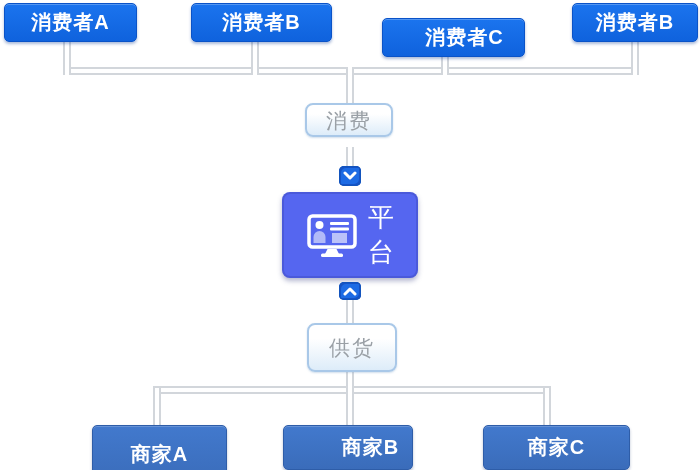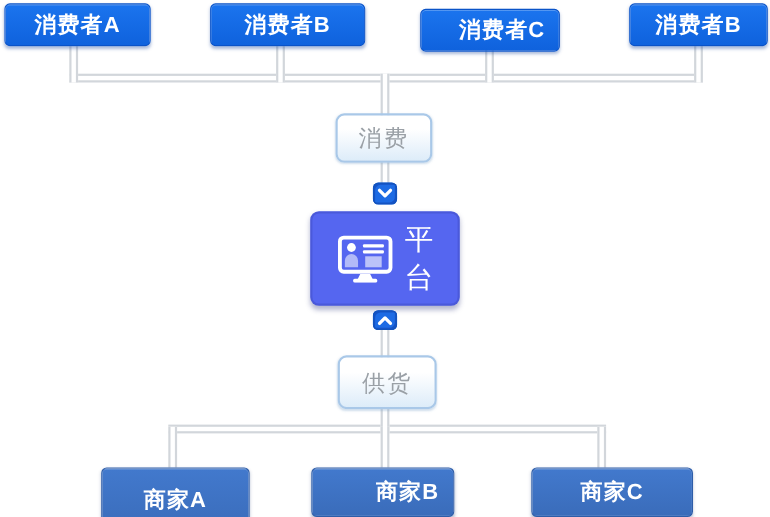--- a/index.html
+++ b/index.html
@@ -53,28 +53,28 @@
   <div class="pipe pipe-v" style="left:153px;top:388px;height:37px;"></div>
   <div class="pipe pipe-v" style="left:346px;top:388px;height:37px;"></div>
   <div class="pipe pipe-v" style="left:543px;top:388px;height:37px;"></div>
 
   <div class="node consumer" style="left:4px;top:3px;width:133px;height:39px;">
     <span>消费者A</span>
   </div>
   <div class="node consumer" style="left:191px;top:3px;width:141px;height:39px;">
     <span>消费者B</span>
   </div>
-  <div class="node consumer" style="left:382px;top:8px;width:127px;height:39px;padding-left:22px;">
+  <div class="node consumer" style="left:382px;top:18px;width:143px;height:39px;padding-left:22px;">
     <span>消费者C</span>
   </div>
   <div class="node consumer" style="left:572px;top:3px;width:126px;height:39px;">
     <span>消费者B</span>
   </div>
 
-  <div class="node label-box" style="left:305px;top:103px;width:88px;height:45px;">
+  <div class="node label-box" style="left:305px;top:103px;width:88px;height:34px;align-items:flex-end;">
     <span>消费</span>
   </div>
 
   <div class="arrow-badge" style="left:339px;top:166px;width:22px;height:20px;">
     <span class="icon">
       <svg width="14" height="10" viewBox="0 0 14 10">
           <polyline points="2,2 7,7 12,2" fill="none" stroke="#ffffff" stroke-width="3" stroke-linecap="round" stroke-linejoin="round"></polyline>
         </svg>
     </span>
   </div>

